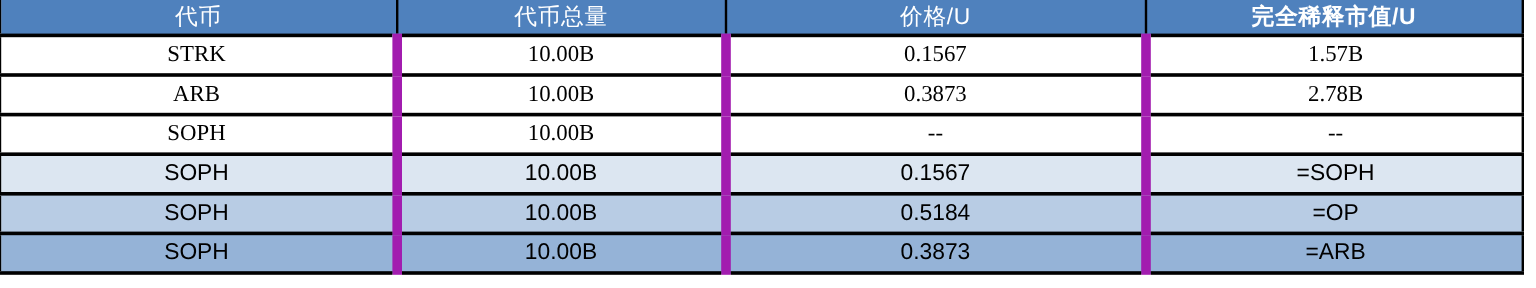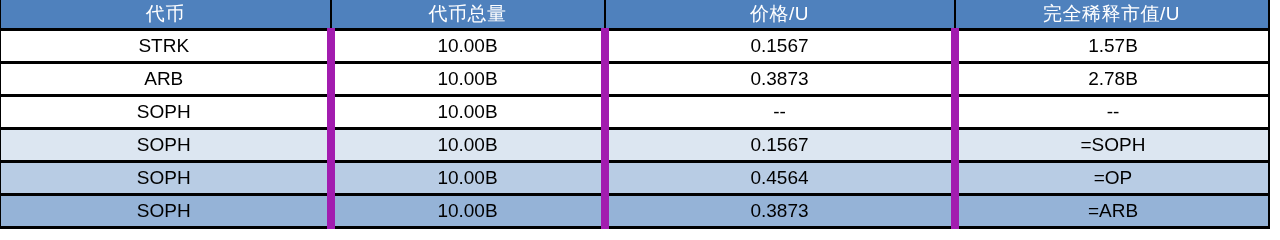--- a/index.html
+++ b/index.html
@@ -49,20 +49,21 @@
     border-left: 2px solid #f0abfc;
     border-right: 2px solid #000000;
     border-bottom: 3px solid #000000;
     letter-spacing: 0.5px;
   }
   thead th:first-child {
     border-left: none;
   }
   thead th:last-child {
     border-right: none;
+    font-weight: bold;
   }
 
   tbody tr {
     height: 28.5px;
   }
 
   tbody td {
     font-size: 19px;
     color: #000000;
     text-align: center;
@@ -75,21 +76,21 @@
   tbody td:first-child {
     border-left: none;
   }
   tbody td:last-child {
     border-right: none;
   }
   tbody tr:last-child td {
     border-bottom: 3px solid #000000;
   }
 
-  tbody tr.shade-none  { background: #ffffff; }
+  tbody tr.shade-none  { background: #ffffff; font-family: Liberation Serif, serif; }
   tbody tr.shade-l1    { background: #dce6f1; }
   tbody tr.shade-l2    { background: #b8cce4; }
   tbody tr.shade-l3    { background: #95b3d7; }
 </style>
 </head>
 <body>
 
 <div class="table-wrap">
   <table class="token-table">
     <colgroup>
@@ -127,21 +128,21 @@
       </tr>
       <tr class="shade-l1">
         <td>SOPH</td>
         <td>10.00B</td>
         <td>0.1567</td>
         <td>=SOPH</td>
       </tr>
       <tr class="shade-l2">
         <td>SOPH</td>
         <td>10.00B</td>
-        <td>0.4564</td>
+        <td>0.5184</td>
         <td>=OP</td>
       </tr>
       <tr class="shade-l3">
         <td>SOPH</td>
         <td>10.00B</td>
         <td>0.3873</td>
         <td>=ARB</td>
       </tr>
     </tbody>
   </table>

